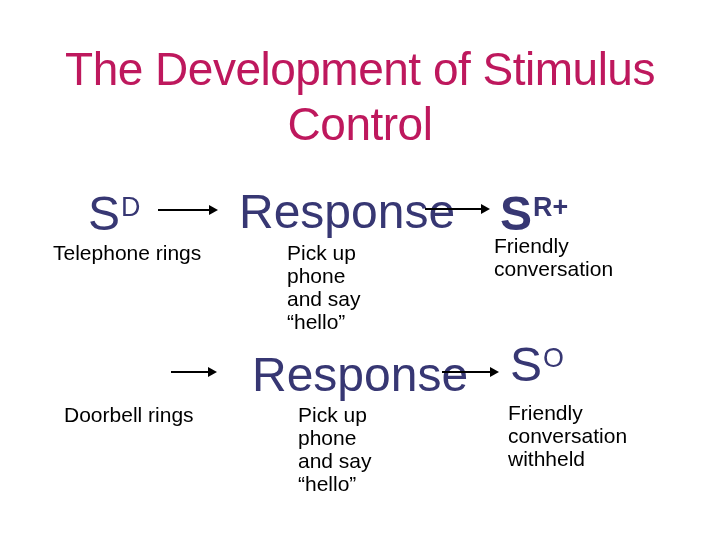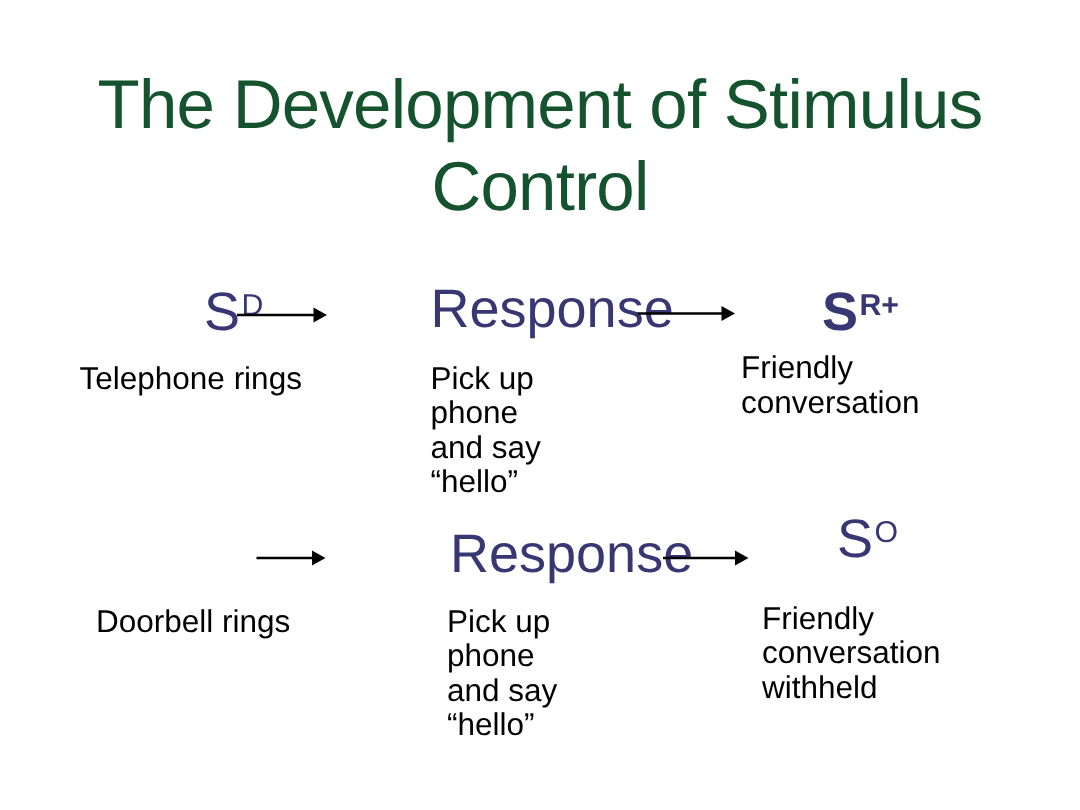--- a/index.html
+++ b/index.html
@@ -14,31 +14,30 @@
   .title {
     position: absolute;
     top: 42px;
     left: 0;
     width: 720px;
     margin: 0;
     text-align: center;
     font-size: 46px;
     line-height: 55px;
     font-weight: 400;
-    color: #14532d;
+    color: #be185d;
     white-space: pre-line;
     letter-spacing: -0.5px;
   }
   .sym {
     position: absolute;
-    font-size: 36px;
+    font-size: 48px;
     line-height: 1;
     color: #373773;
     white-space: nowrap;
-    margin-left: 48px;
   }
   .sup {
     font-size: 0.56em;
     position: relative;
     top: -0.52em;
     margin-left: 1px;
   }
   .lbl {
     position: absolute;
     font-size: 21px;

